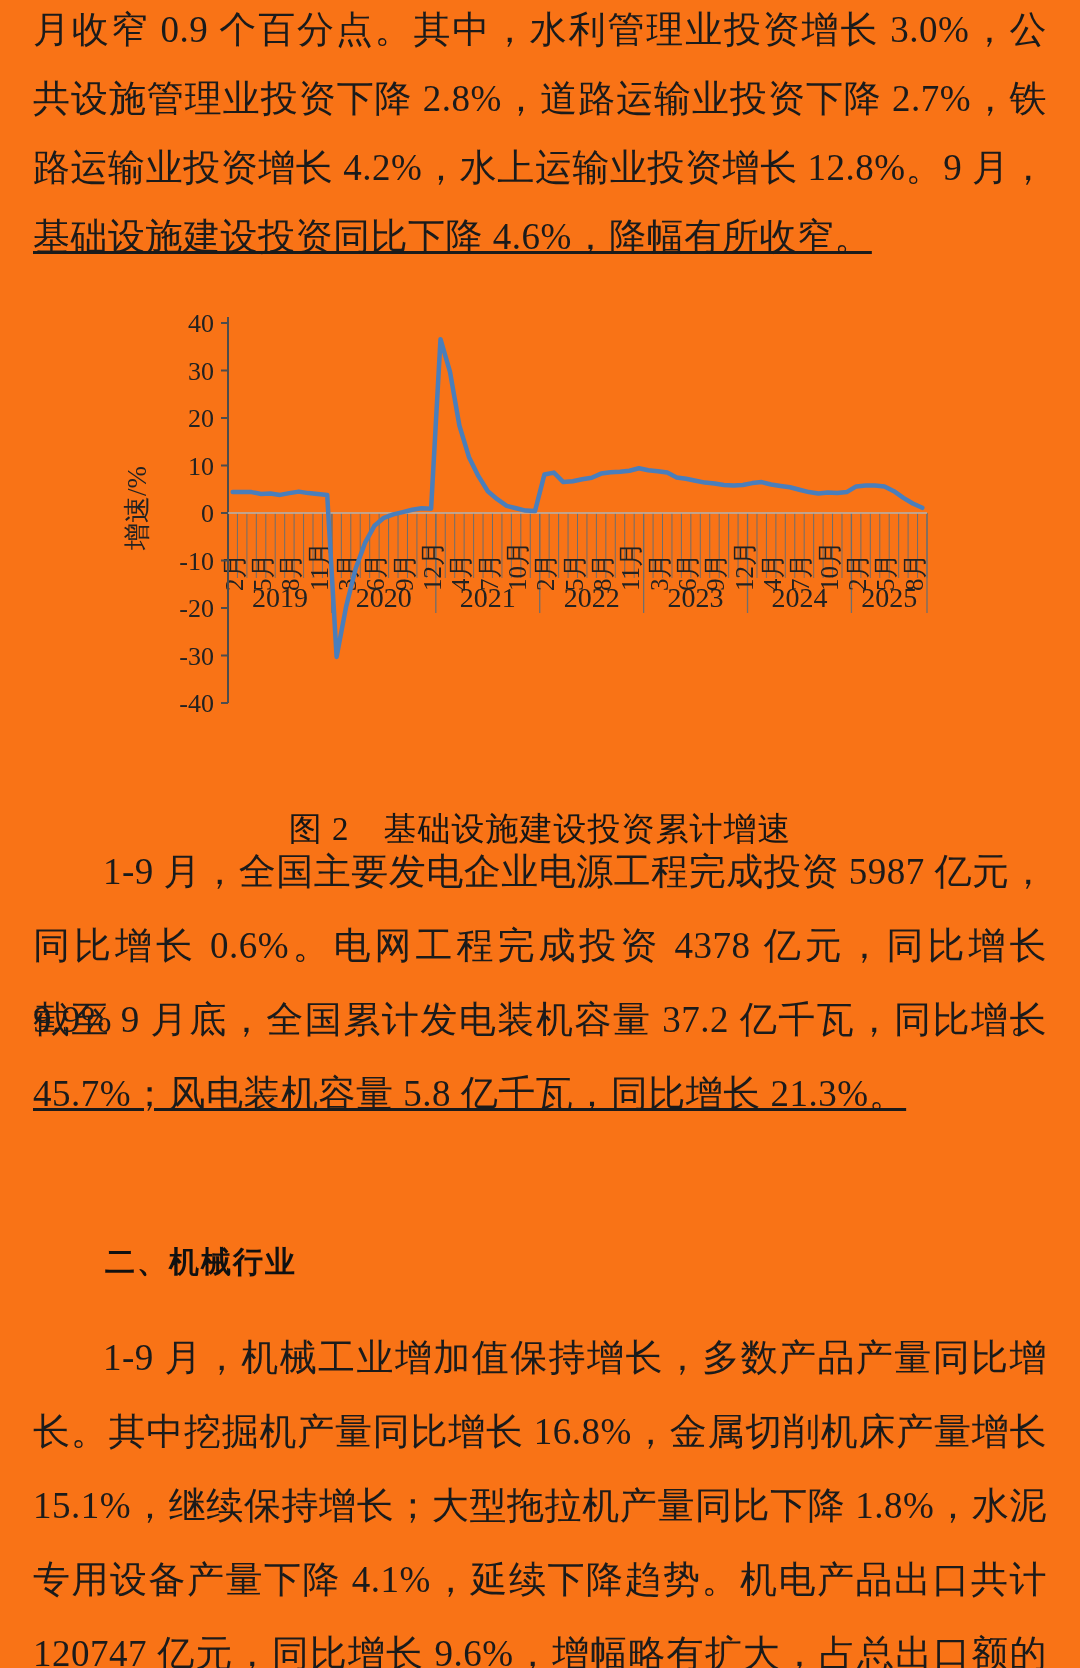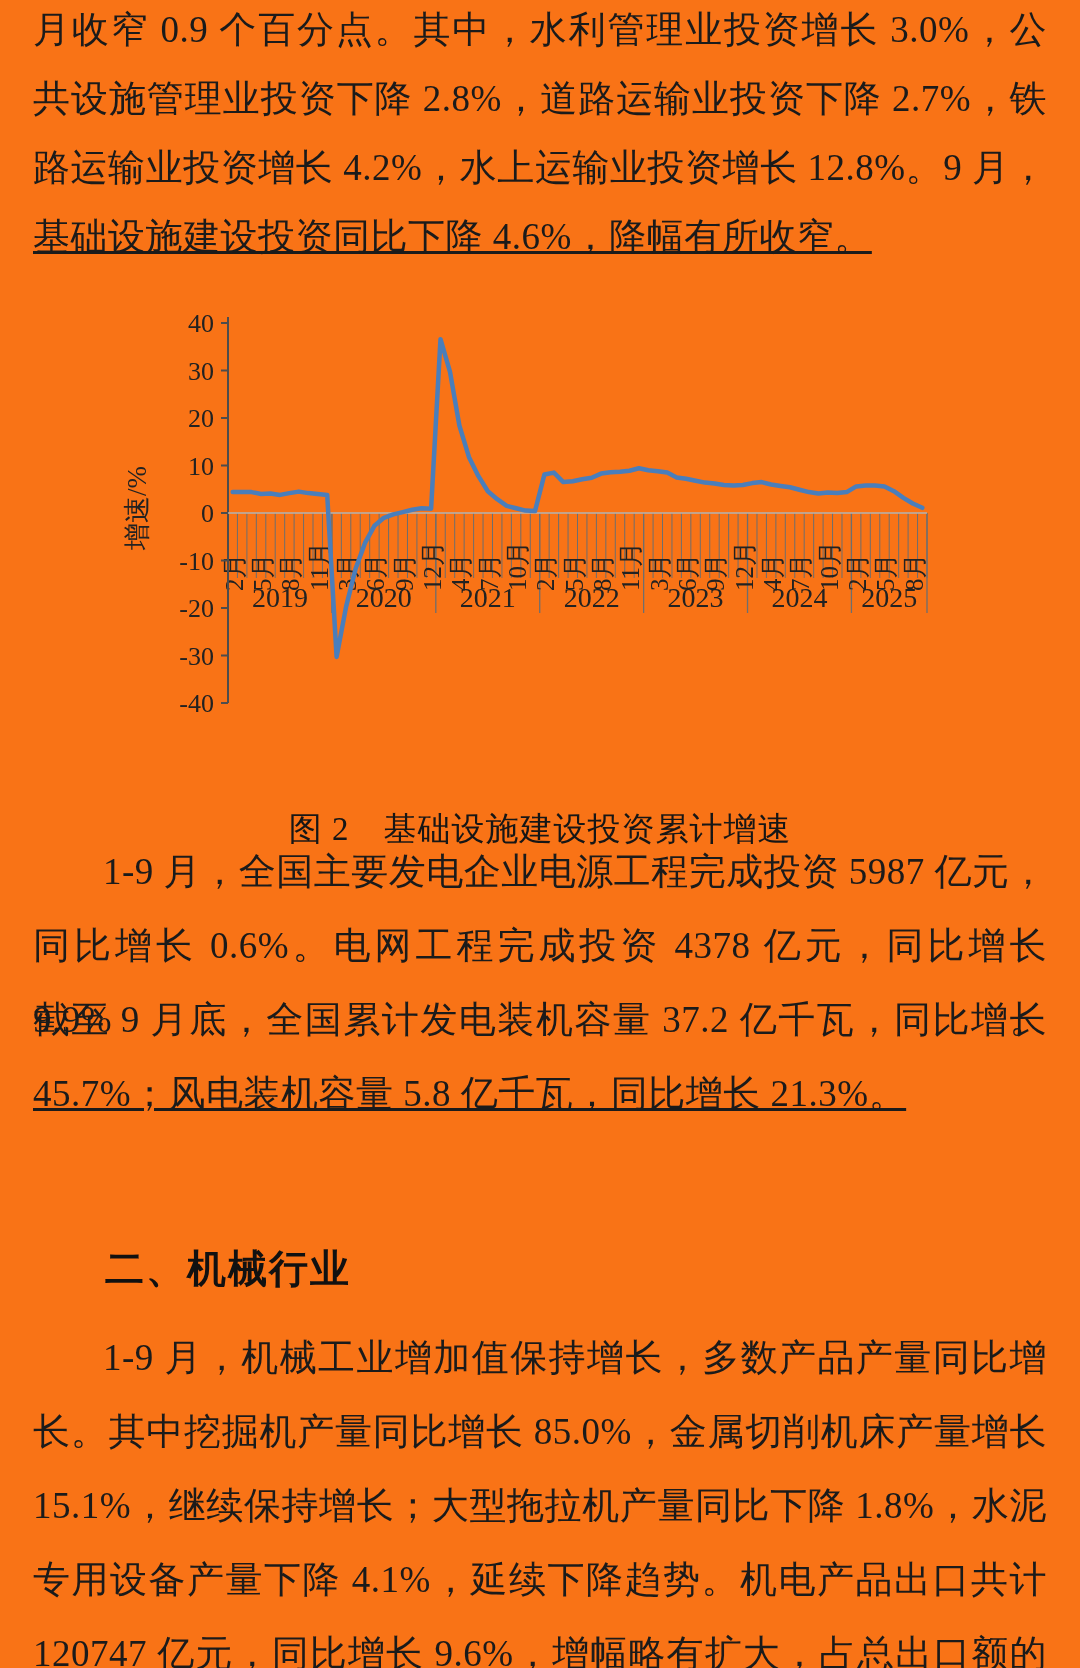--- a/index.html
+++ b/index.html
@@ -13,21 +13,21 @@
   .para.wide .tline{line-height:74px;height:74px;}
   .tline.endline{text-align-last:left;text-decoration:underline;}
   .tline.ind{text-indent:70px;}
   #p1{top:-5px;}
   #p2{top:835px;}
   #p3{top:1321px;}
   .caption{position:absolute;top:779px;left:0;width:1080px;
            font-size:33px;text-align:center;letter-spacing:1px;color:#161616;margin-top:28px;}
   .heading{position:absolute;top:1242px;left:105px;margin:0;
            font-family:"Liberation Sans","DejaVu Sans",sans-serif;
-           font-weight:bold;font-size:39px;color:#111;letter-spacing:2px;}
+           font-weight:bold;font-size:30px;color:#111;letter-spacing:2px;}
   .chart-wrap{position:absolute;top:295px;left:120px;width:820px;height:425px;margin:0;}
   #chart text{font-family:"Liberation Serif","DejaVu Serif",serif;fill:#222;}
 </style>
 </head>
 <body>
 
 <div class="page">
 
   <div class="para" id="p1">
     <div class="tline">月收窄 0.9 个百分点。其中，水利管理业投资增长 3.0%，公</div>
@@ -184,19 +184,19 @@
     <div class="tline ind">1-9 月，全国主要发电企业电源工程完成投资 5987 亿元，</div>
     <div class="tline">同比增长 0.6%。电网工程完成投资 4378 亿元，同比增长 9.9%。</div>
     <div class="tline">截至 9 月底，全国累计发电装机容量 37.2 亿千瓦，同比增长</div>
     <div class="tline endline">45.7%；风电装机容量 5.8 亿千瓦，同比增长 21.3%。</div>
   </div>
 
   <h2 class="heading">二、机械行业</h2>
 
   <div class="para wide" id="p3">
     <div class="tline ind">1-9 月，机械工业增加值保持增长，多数产品产量同比增</div>
-    <div class="tline">长。其中挖掘机产量同比增长 85.0%，金属切削机床产量增长</div>
+    <div class="tline">长。其中挖掘机产量同比增长 16.8%，金属切削机床产量增长</div>
     <div class="tline">15.1%，继续保持增长；大型拖拉机产量同比下降 1.8%，水泥</div>
     <div class="tline">专用设备产量下降 4.1%，延续下降趋势。机电产品出口共计</div>
     <div class="tline">120747 亿元，同比增长 9.6%，增幅略有扩大，占总出口额的</div>
   </div>
 
 </div>
 
 </body></html>

